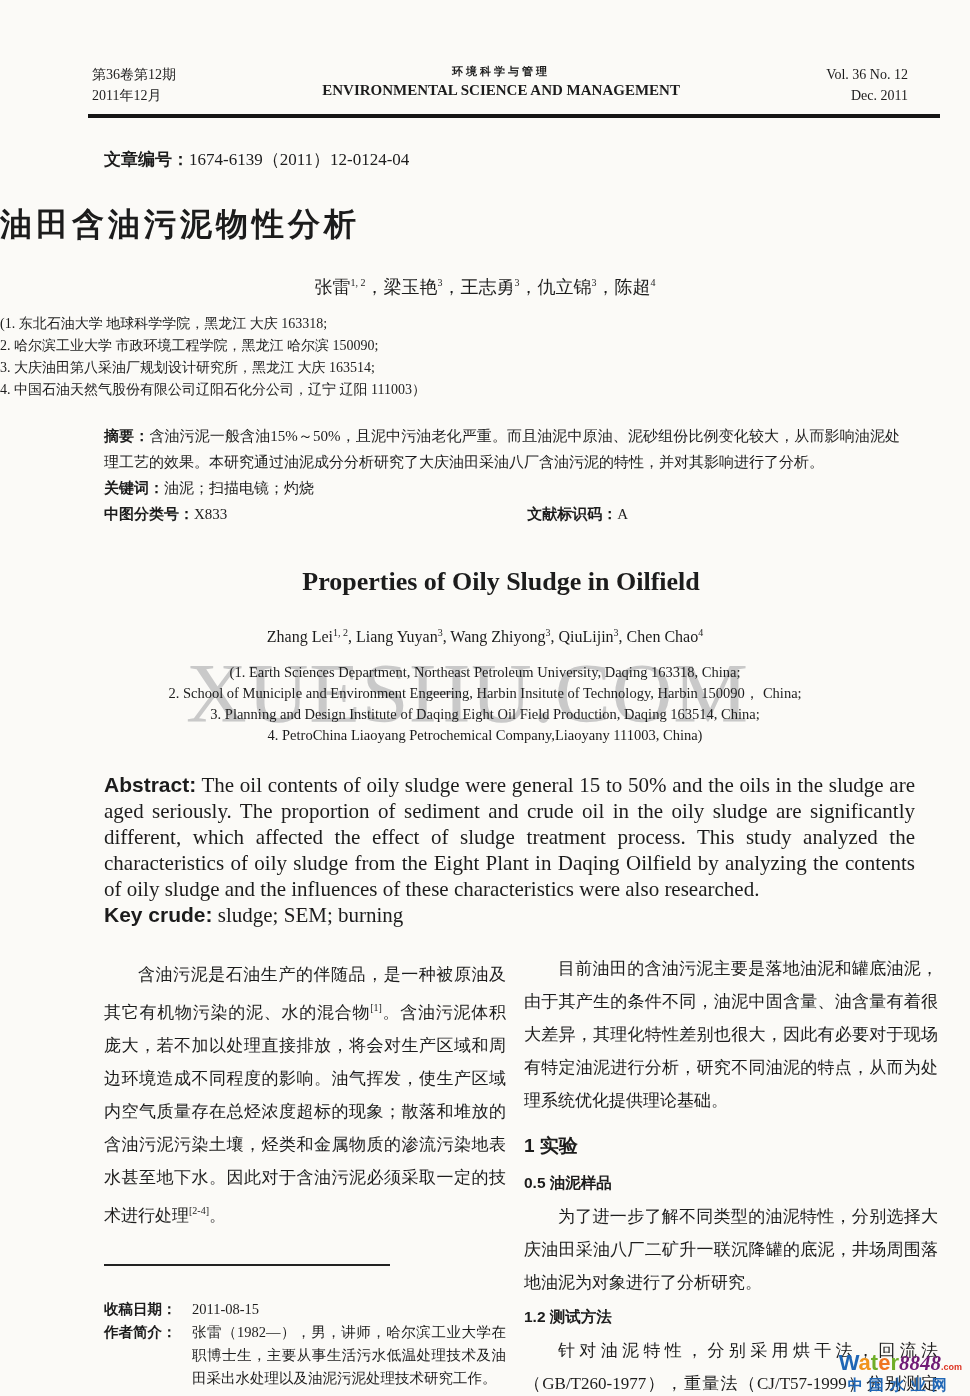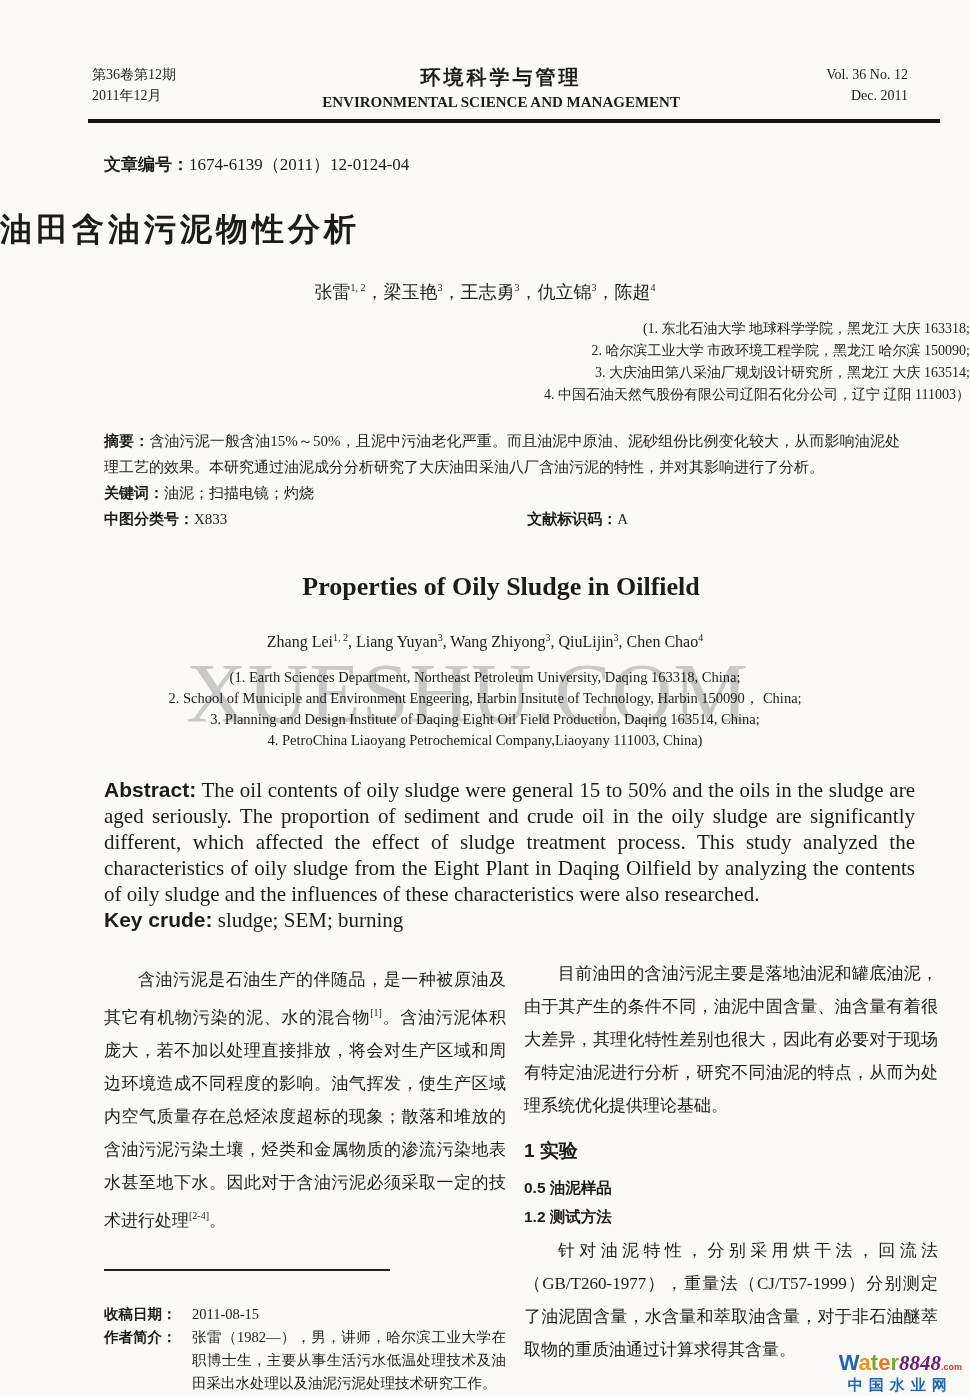--- a/index.html
+++ b/index.html
@@ -21,31 +21,31 @@
   .content { position: relative; z-index: 1; }
 
   
   .journal-header {
     display: flex; justify-content: space-between; align-items: flex-start;
     padding: 64px 62px 0 92px;
   }
   .jh-left, .jh-right { font-size: 14px; line-height: 21px; }
   .jh-right { text-align: right; }
   .jh-center { text-align: center; }
-  .jh-center .cn { font-size: 20px; font-weight: bold; letter-spacing: 3px; }
+  .jh-center .cn { font-size: 11px; font-weight: bold; letter-spacing: 3px; }
   .jh-center .en { font-size: 15px; font-weight: bold; margin-top: 3px; font-family: "Liberation Serif", serif; }
   .header-rule { margin: 8px 30px 0 88px; height: 4px; background: #151515; }
 
   .article-id { margin: 30px 0 0 104px; font-size: 17px; }
   .article-id b { font-family: "Liberation Sans", "DejaVu Sans", sans-serif; font-weight: bold; }
 
   .title-cn { text-align: left; font-size: 32px; font-weight: bold; margin-top: 32px; letter-spacing: 4px; font-family: "Liberation Sans","DejaVu Sans",sans-serif; }
   .authors-cn { text-align: center; font-size: 18px; margin-top: 28px; }
   .authors-cn sup, .authors-en sup { font-size: 10px; }
-  .affils-cn { text-align: right; font-size: 14px; margin-top: 14px; line-height: 22px; }
+  .affils-cn { text-align: left; font-size: 14px; margin-top: 14px; line-height: 22px; }
 
   .abstract-block { margin: 22px 70px 0 104px; font-size: 15px; line-height: 26px; text-align: justify; }
   .abstract-block b, .en-abstract b { font-family: "Liberation Sans","DejaVu Sans",sans-serif; }
   .clc-row { display: flex; }
   .clc-right { margin-left: 300px; }
 
   .title-en { text-align: center; font-size: 26px; font-weight: bold; margin-top: 40px; font-family: "Liberation Serif", serif; padding-left: 32px; }
   .authors-en { text-align: center; font-size: 16px; margin-top: 30px; }
   .affils-en { text-align: center; font-size: 14.5px; margin-top: 16px; line-height: 21px; }
 
@@ -161,20 +161,21 @@
             <span class="fn-text">张雷（1982—），男，讲师，哈尔滨工业大学在职博士生，主要从事生活污水低温处理技术及油田采出水处理以及油泥污泥处理技术研究工作。</span>
           </div>
         </div>
 
       </div>
 
       <div class="col-right">
         <p class="body-p first">目前油田的含油污泥主要是落地油泥和罐底油泥，由于其产生的条件不同，油泥中固含量、油含量有着很大差异，其理化特性差别也很大，因此有必要对于现场有特定油泥进行分析，研究不同油泥的特点，从而为处理系统优化提供理论基础。</p>
         <h3 class="body-h1 sec-exp">1 实验</h3>
         <h4 class="body-h2">0.5 油泥样品</h4>
+        <p class="body-p">为了进一步了解不同类型的油泥特性，分别选择大庆油田采油八厂二矿升一联沉降罐的底泥，井场周围落地油泥为对象进行了分析研究。</p>
         <h4 class="body-h2">1.2 测试方法</h4>
         <p class="body-p">针对油泥特性，分别采用烘干法，回流法（GB/T260-1977），重量法（CJ/T57-1999）分别测定了油泥固含量，水含量和萃取油含量，对于非石油醚萃取物的重质油通过计算求得其含量。</p>
       </div>
 
     </div>
 
   </div>
 
   <div class="logo">
     <div class="logo-top">

